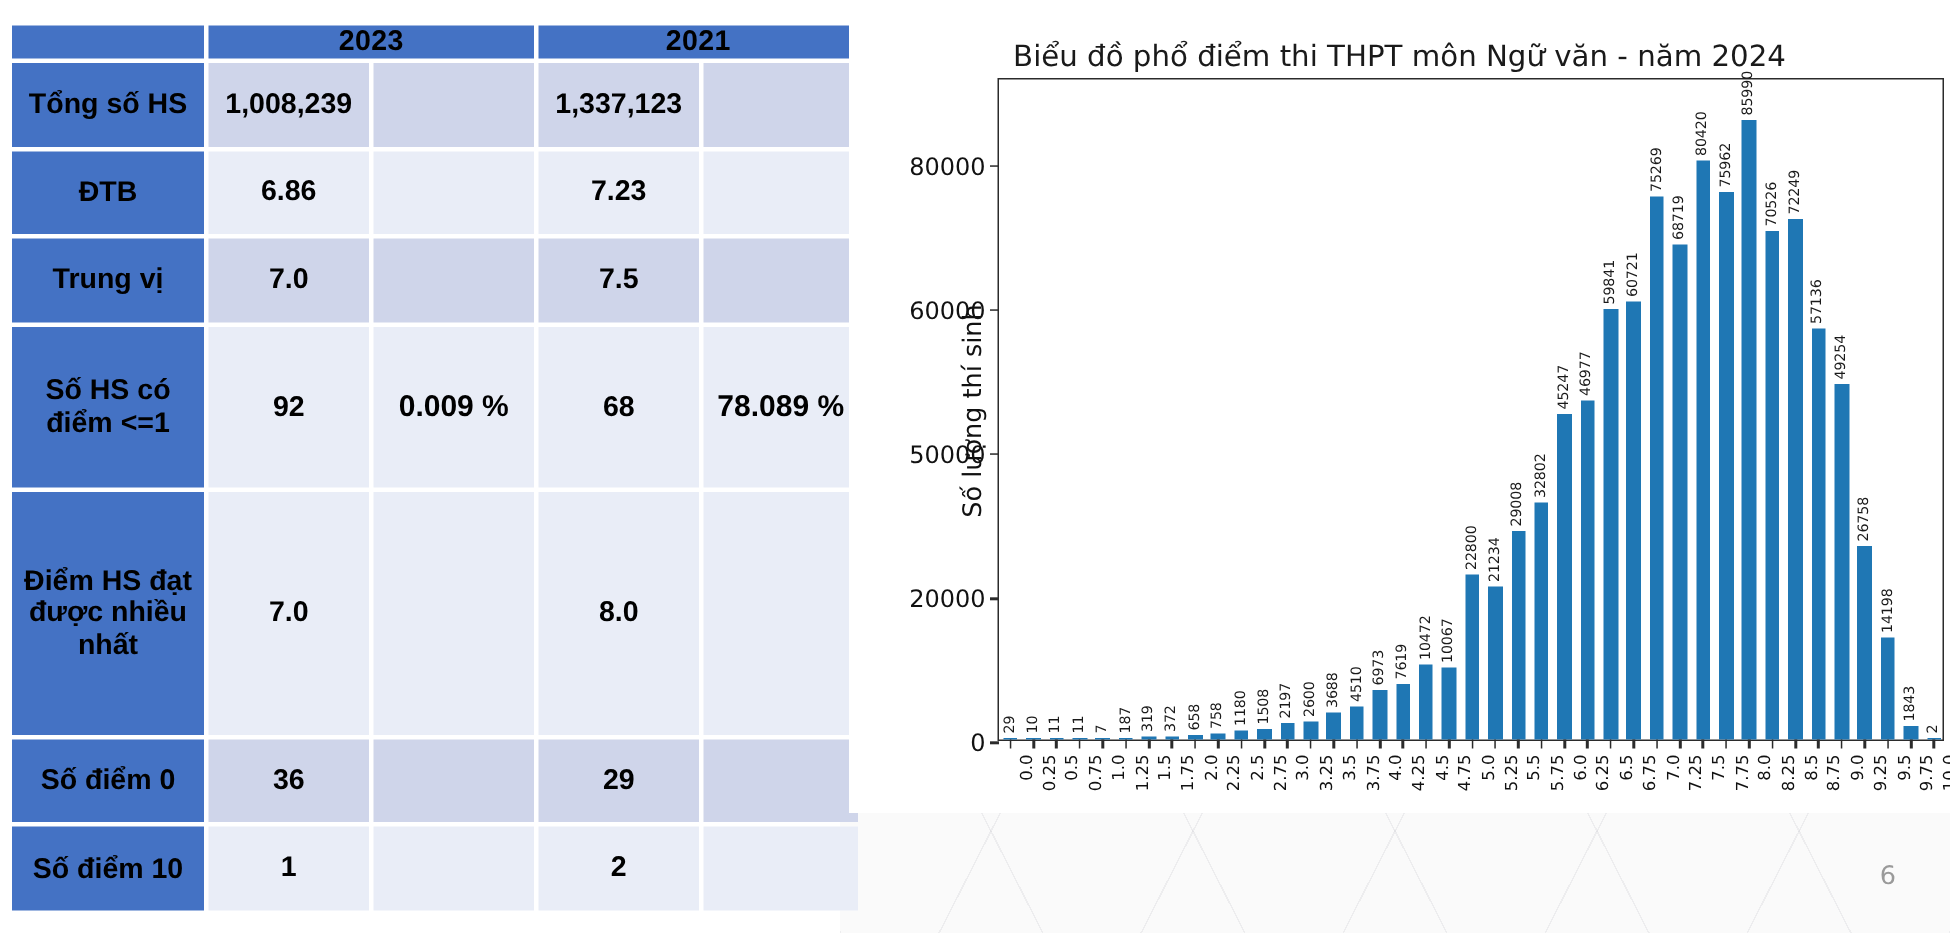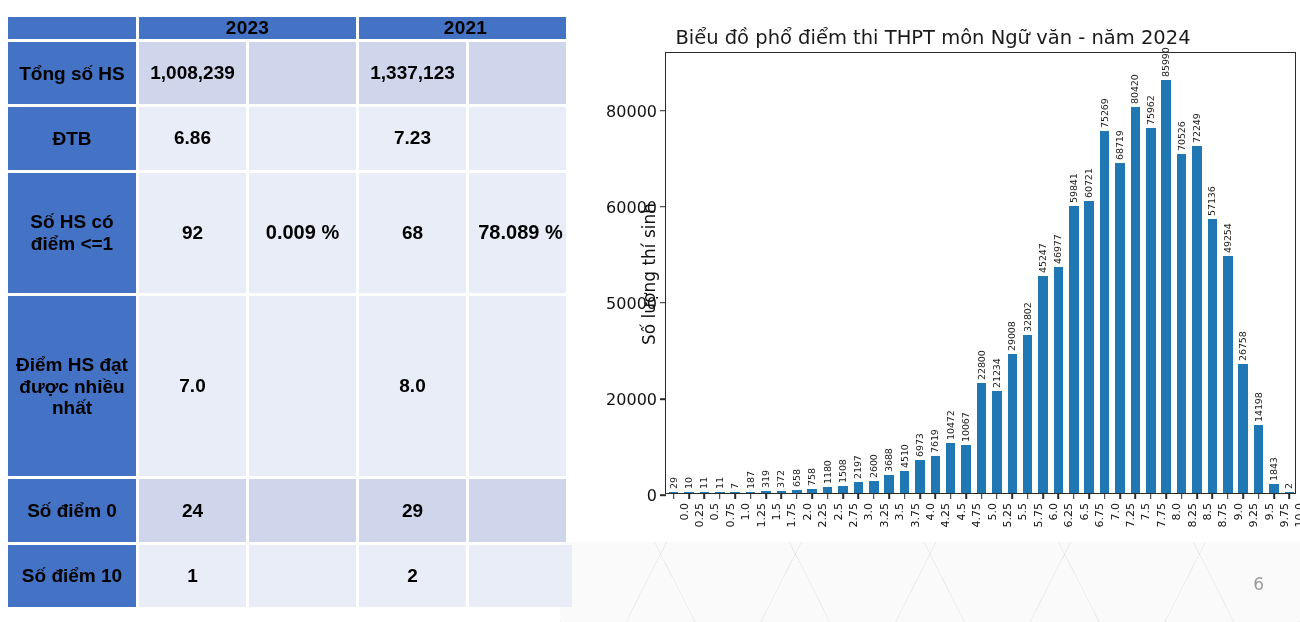--- a/index.html
+++ b/index.html
@@ -220,37 +220,44 @@
             <td class="val">1,337,123</td>
             <td class="val small"></td>
           </tr>
           <tr class="light">
             <td class="rowlabel">ĐTB</td>
             <td class="val">6.86</td>
             <td class="val small"></td>
             <td class="val highlight">7.23</td>
             <td class="val small"></td>
           </tr>
+          <tr class="shade">
+            <td class="rowlabel">Trung vị</td>
+            <td class="val">7.0</td>
+            <td class="val small"></td>
+            <td class="val">7.5</td>
+            <td class="val small"></td>
+          </tr>
           <tr class="light">
             <td class="rowlabel">Số HS có điểm &lt;=1</td>
             <td class="val">92</td>
             <td class="val small">0.009 %</td>
             <td class="val">68</td>
             <td class="val small">78.089 %</td>
           </tr>
           <tr class="light">
             <td class="rowlabel">Điểm HS đạt được nhiều nhất</td>
             <td class="val">7.0</td>
             <td class="val small"></td>
             <td class="val">8.0</td>
             <td class="val small"></td>
           </tr>
           <tr class="shade">
             <td class="rowlabel">Số điểm 0</td>
-            <td class="val">24</td>
+            <td class="val">36</td>
             <td class="val small"></td>
             <td class="val">29</td>
             <td class="val small"></td>
           </tr>
           <tr class="light">
             <td class="rowlabel">Số điểm 10</td>
             <td class="val">1</td>
             <td class="val small"></td>
             <td class="val">2</td>
             <td class="val small"></td>

